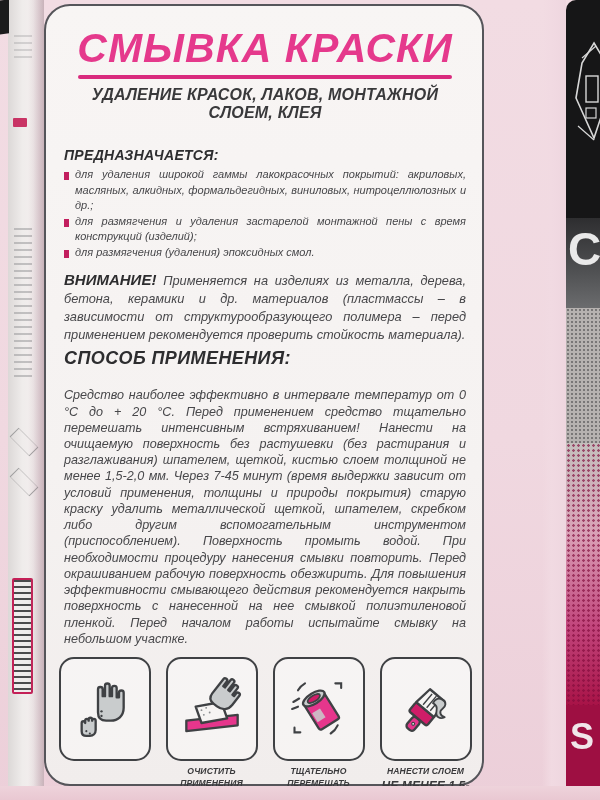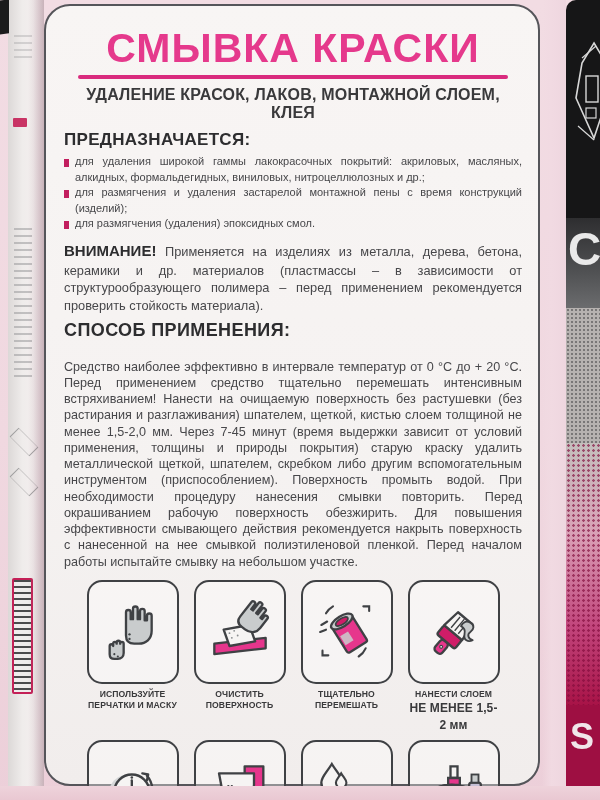--- a/index.html
+++ b/index.html
@@ -19,28 +19,28 @@
   .tl-b{top:35px;height:28px;opacity:.35;}
   .red-mark{position:absolute;left:5px;top:118px;width:14px;height:9px;background:#c42057;border-radius:1px;opacity:.9;}
   .diamond-deco{position:absolute;left:2px;width:26px;height:26px;border:1.5px solid #8e8e90;transform:rotate(45deg) scaleY(.45);opacity:.8;}
   .dd-a{top:428px;}
   .dd-b{top:468px;}
   .barcode-box{position:absolute;left:4px;top:578px;width:17px;height:112px;border:2px solid #c42057;border-radius:2px;
     background:repeating-linear-gradient(180deg,#4b4b4d 0 2px,#efecec 2px 6px);}
   .left-shade{position:absolute;left:28px;top:0;width:16px;height:800px;
     background:linear-gradient(90deg,rgba(120,90,100,0) 0%,rgba(150,110,125,.18) 60%,rgba(120,80,95,.25) 100%);}
   
-  .panel{position:absolute;left:44px;top:4px;width:496px;height:782px;box-sizing:border-box;
+  .panel{position:absolute;left:44px;top:4px;width:440px;height:782px;box-sizing:border-box;
     background:linear-gradient(180deg,#f8f5f4 0%,#f5f2f1 60%,#f1edec 100%);
     border:2px solid #55555a;border-radius:26px;
-    padding:14px 16px 0 18px;}
+    padding:14px 16px 0 18px;font-style:italic;}
   .title{margin-top:8px;text-align:center;font-size:41px;font-weight:700;letter-spacing:1px;color:#e5398c;line-height:1;}
   .title-underline{height:4px;background:#d92b7e;margin:6px 14px 7px 14px;border-radius:2px;}
   .subtitle{text-align:center;font-size:16px;font-weight:800;color:#39393b;letter-spacing:.2px;}
-  .sec-heading{font-size:17px;font-weight:800;color:#2d2d2f;margin-top:8px;letter-spacing:.3px;}
+  .sec-heading{font-size:14px;font-weight:800;color:#2d2d2f;margin-top:25px;letter-spacing:.3px;}
   ul.purpose{list-style:none;margin:4px 0 0 0;padding:0;}
   ul.purpose li{position:relative;padding-left:11px;font-size:11px;color:#47474a;line-height:1.42;text-align:justify;}
   ul.purpose li::before{content:"";position:absolute;left:0;top:5px;width:5px;height:8px;background:#c21e5e;}
   .warning{margin-top:9px;font-size:12.8px;color:#47474a;line-height:1.38;text-align:justify;}
   .warning .lead{font-size:15px;font-weight:800;color:#2d2d2f;}
   .usage-heading{font-size:18px;font-weight:800;color:#2d2d2f;margin-top:5px;letter-spacing:.4px;}
   .usage-text{margin-top:18px;font-size:12.6px;color:#47474a;line-height:1.29;text-align:justify;}
   
   .picto-grid{margin-top:10px;display:grid;grid-template-columns:repeat(4,92px);column-gap:15px;row-gap:7px;justify-content:center;}
   .picto{display:flex;flex-direction:column;align-items:center;}
@@ -111,45 +111,41 @@
             <path d="M10 46 v-4 c0-2 3-2 3 0 v-2 c0-2 3-2 3 0 v-1 c0-2 3-2 3 0 v1 c0-2 3-2 3 0 v8 c0 3-2 5-5 5 h-3 c-2.5 0-4-1.5-4-4 z"></path>
           </g>
           <g fill="#3f4144">
             <circle cx="27" cy="32" r="1"></circle>
               <circle cx="27" cy="36" r="1"></circle>
               <circle cx="14" cy="49" r="0.9"></circle>
               <circle cx="17" cy="51" r="0.9"></circle>
           </g>
         </svg>
       </div>
-      <div class="picto-caption">
-        <div>ИСПОЛЬЗУЙТЕ</div>
-        <div>ПЕРЧАТКИ И МАСКУ</div>
-      </div>
     </div>
 
     <div class="picto">
       <div class="picto-box">
         <svg viewBox="0 0 60 60">
           <path d="M8 40 L52 35 L52 44 L8 49 Z" fill="#e6368c" stroke="#3f4144" stroke-width="2" stroke-linejoin="round"></path>
           <path d="M16 28 L38 24 L43 38 L21 42 Z" fill="#f6f4f3" stroke="#3f4144" stroke-width="2" stroke-linejoin="round"></path>
           <g fill="#8a8d8f">
               <circle cx="21" cy="31" r=".8"></circle>
               <circle cx="25" cy="29" r=".8"></circle>
               <circle cx="23" cy="35" r=".8"></circle>
               <circle cx="28" cy="33" r=".8"></circle>
             </g>
           <g transform="rotate(38 38 18)" stroke="#3f4144" stroke-width="2" stroke-linejoin="round" fill="#c9cccd">
             <path d="M31 12 v-6 c0-2.2 3.6-2.2 3.6 0 v5 h1.8 v-8 c0-2.2 3.6-2.2 3.6 0 v8 h1.8 v-6 c0-2.2 3.6-2.2 3.6 0 v7 h1.8 v-3 c0-2.2 3.4-2.2 3.4 0 v10 c0 5.5-4 9-9.5 9 h-3.5 c-4.5 0-6.6-2.6-6.6-6.3 v-9.7 z"></path>
           </g>
         </svg>
       </div>
       <div class="picto-caption">
         <div>ОЧИСТИТЬ</div>
-        <div>ПОВЕРХНОСТЬ</div>
+        <div>ПРИМЕНЕНИЯ</div>
       </div>
     </div>
 
     <div class="picto">
       <div class="picto-box">
         <svg viewBox="0 0 60 60">
           <g transform="rotate(-32 30 30)">
             <rect x="21" y="20" width="20" height="26" rx="2" fill="#e6368c" stroke="#3f4144" stroke-width="2"></rect>
             <path d="M23 30 h8 v9 h-8 z" fill="#c9cccd" opacity=".85"></path>
             <ellipse cx="31" cy="20" rx="10.5" ry="4.6" fill="#c9cccd" stroke="#3f4144" stroke-width="2"></ellipse>

